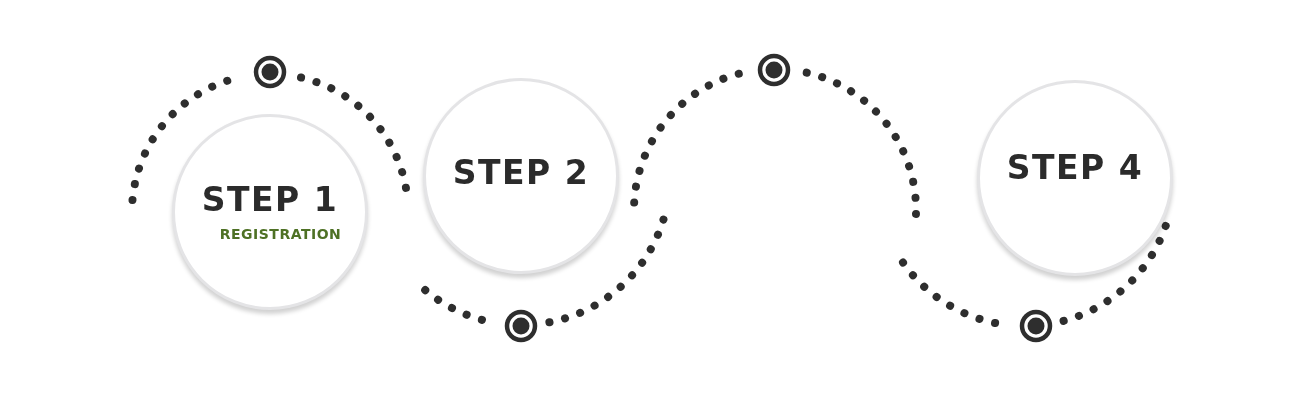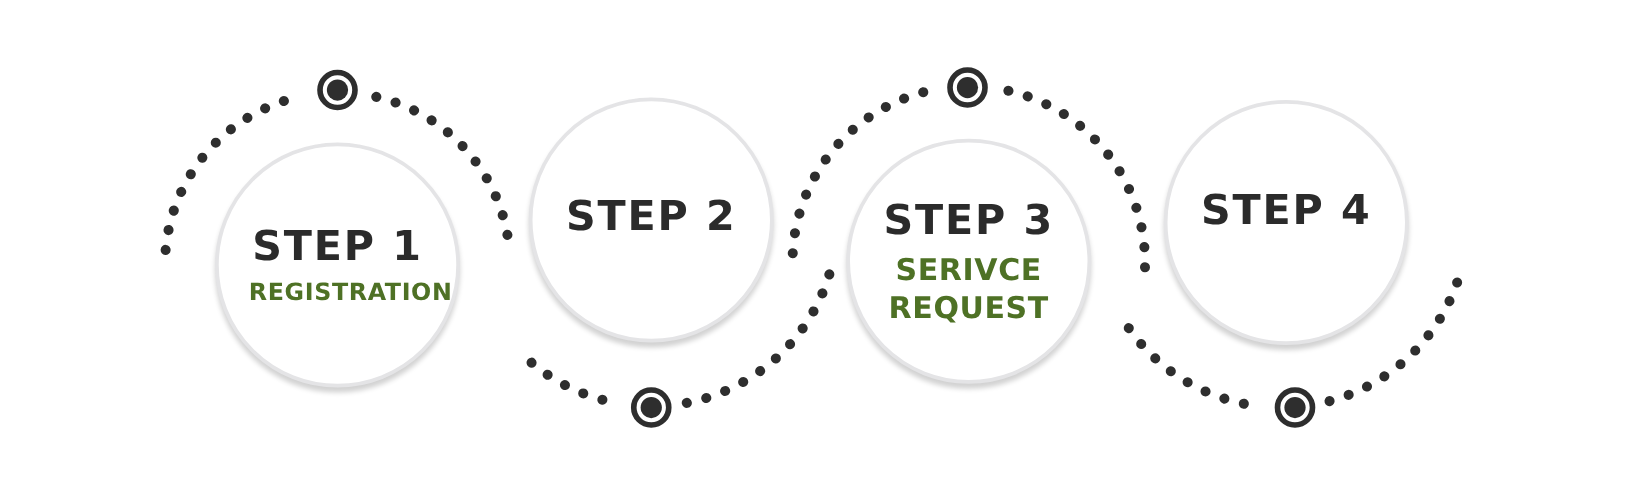--- a/index.html
+++ b/index.html
@@ -50,41 +50,41 @@
     display: flex;
     flex-direction: column;
     align-items: center;
     justify-content: center;
     text-align: center;
     padding: 0 10px;
   }
   .step--1 { left: 172px; top: 114px; }
   .step--2 { left: 423px; top:  78px; }
   .step--3 { left: 677px; top: 111px; }
-  .step--4 { left: 931px; top:  80px; }
+  .step--4 { left: 977px; top:  80px; }
   .step--lift .step-title,
   .step--lift .step-sub { position: relative; top: -7px; }
   .step-title {
     color: var(--title-color, #2b2b2b);
     font-size: 33px;
     font-weight: 700;
     letter-spacing: 1.5px;
     line-height: 1.15;
     margin-bottom: 7px;
     white-space: nowrap;
   }
   .step-sub {
     color: var(--accent-green, #4e7125);
     font-size: 24px;
     font-weight: 700;
     letter-spacing: 0.5px;
     line-height: 1.25;
   }
   .step-sub--small {
-    font-size: 19px;
+    font-size: 14px;
     letter-spacing: 0.5px;
     margin-left: 21px;
   }
 </style>
 </head>
 <body>
 
 <div class="stage">
 
   <svg class="orbits" viewBox="0 0 1300 400" aria-hidden="true">
@@ -124,22 +124,18 @@
 
   <div class="step step--1">
     <div class="step-title">STEP 1</div>
     <div class="step-sub step-sub--small">REGISTRATION</div>
   </div>
 
   <div class="step step--2">
     <div class="step-title">STEP 2</div>
   </div>
 
-  <div class="step step--3">
-    <div class="step-title">STEP 3</div>
-    <div class="step-sub">SERIVCE REQUEST</div>
-  </div>
 
   <div class="step step--4 step--lift">
     <div class="step-title">STEP 4</div>
   </div>
 
 </div>
 
 </body></html>

